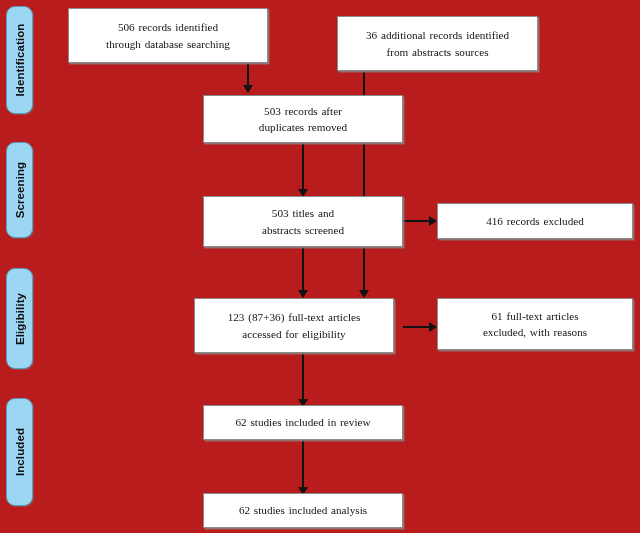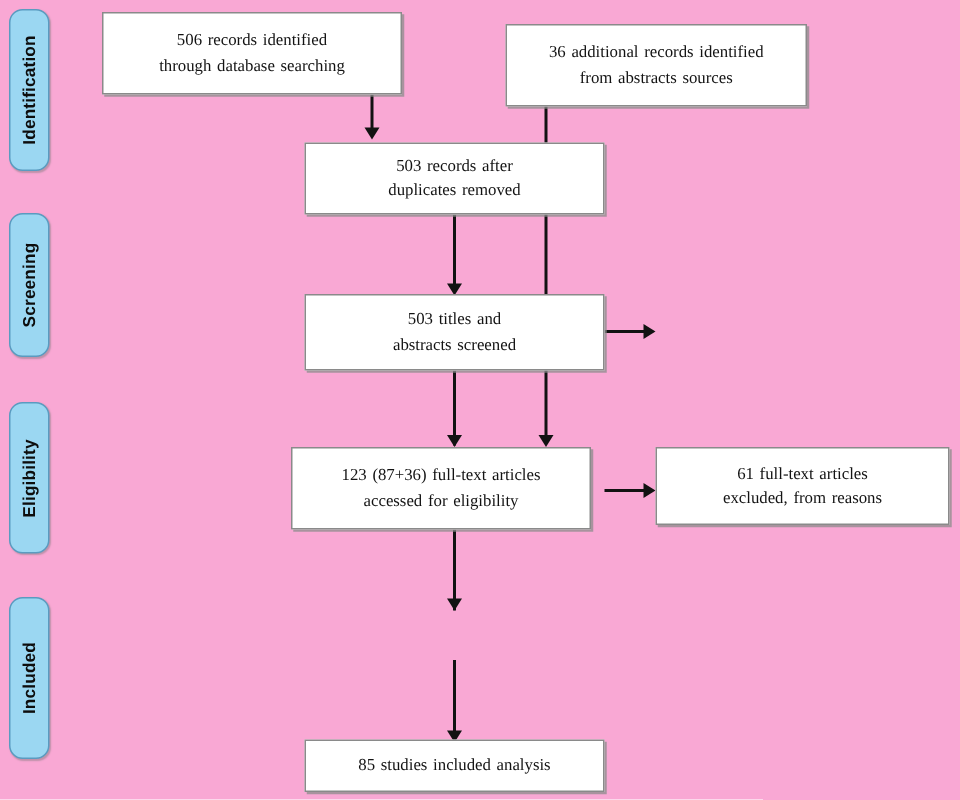--- a/index.html
+++ b/index.html
@@ -4,21 +4,21 @@
 <style>
   html, body {
     margin: 0;
     padding: 0;
     background: #ffffff;
   }
   #canvas {
     position: relative;
     width: 640px;
     height: 533px;
-    background: #f9a8d4;
+    background: #b91c1c;
     font-family: "Liberation Serif", "DejaVu Serif", serif;
     overflow: hidden;
   }
 
   
   .stage-pill {
     position: absolute;
     box-sizing: border-box;
     background: #9BD7F2;
     border: 1px solid #5A9BC0;
@@ -157,35 +157,45 @@
     </div>
   </div>
 
   <div class="flow-box" style="left:203px; top:196px; width:200px; height:51px;">
     <div class="box-text">
       <span>503 titles and</span><br>
       <span>abstracts screened</span>
     </div>
   </div>
 
+  <div class="flow-box" style="left:437px; top:203px; width:196px; height:36px;">
+    <div class="box-text">
+      <span>416 records excluded</span>
+    </div>
+  </div>
 
   <div class="flow-box" style="left:194px; top:298px; width:200px; height:55px;">
     <div class="box-text">
       <span>123 (87+36) full-text articles</span><br>
       <span>accessed for eligibility</span>
     </div>
   </div>
 
   <div class="flow-box" style="left:437px; top:298px; width:196px; height:52px;">
     <div class="box-text">
       <span>61 full-text articles</span><br>
-      <span>excluded, from reasons</span>
-    </div>
-  </div>
-
+      <span>excluded, with reasons</span>
+    </div>
+  </div>
+
+  <div class="flow-box" style="left:203px; top:405px; width:200px; height:35px;">
+    <div class="box-text">
+      <span>62 studies included in review</span>
+    </div>
+  </div>
 
   <div class="flow-box" style="left:203px; top:493px; width:200px; height:35px;">
     <div class="box-text">
-      <span>85 studies included analysis</span>
+      <span>62 studies included analysis</span>
     </div>
   </div>
 
 </div>
 
 </body></html>

